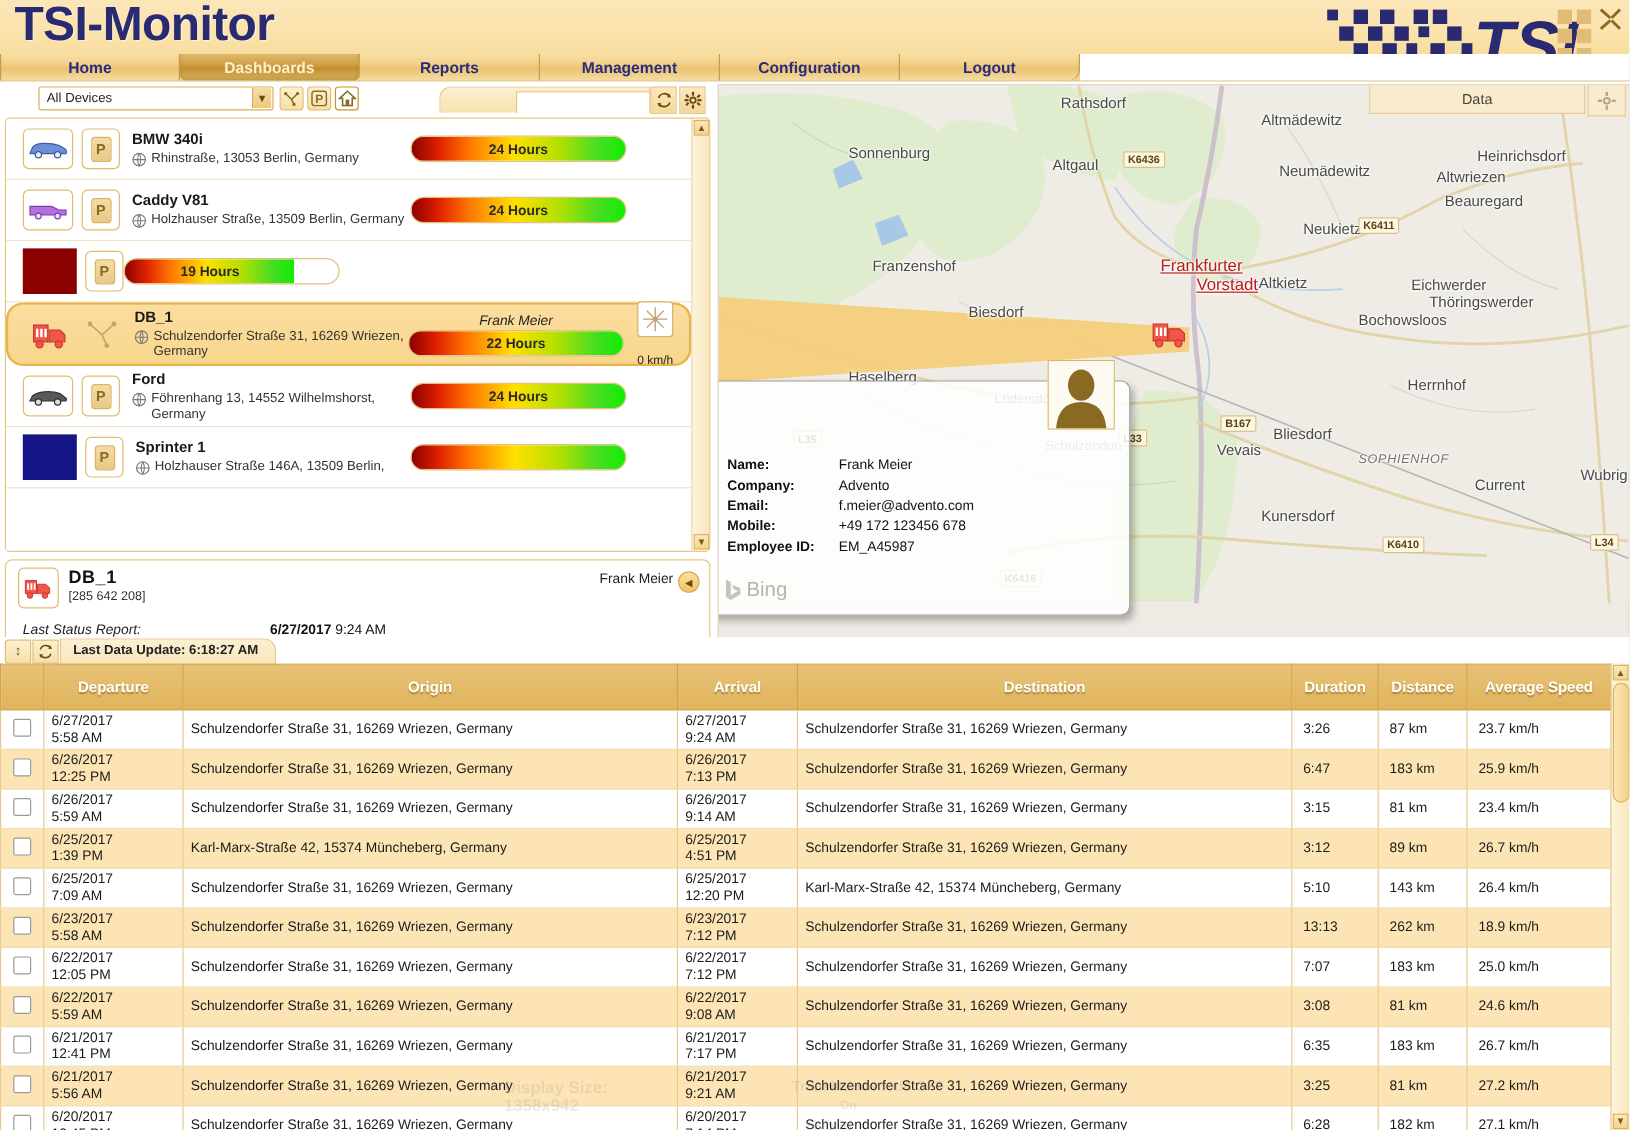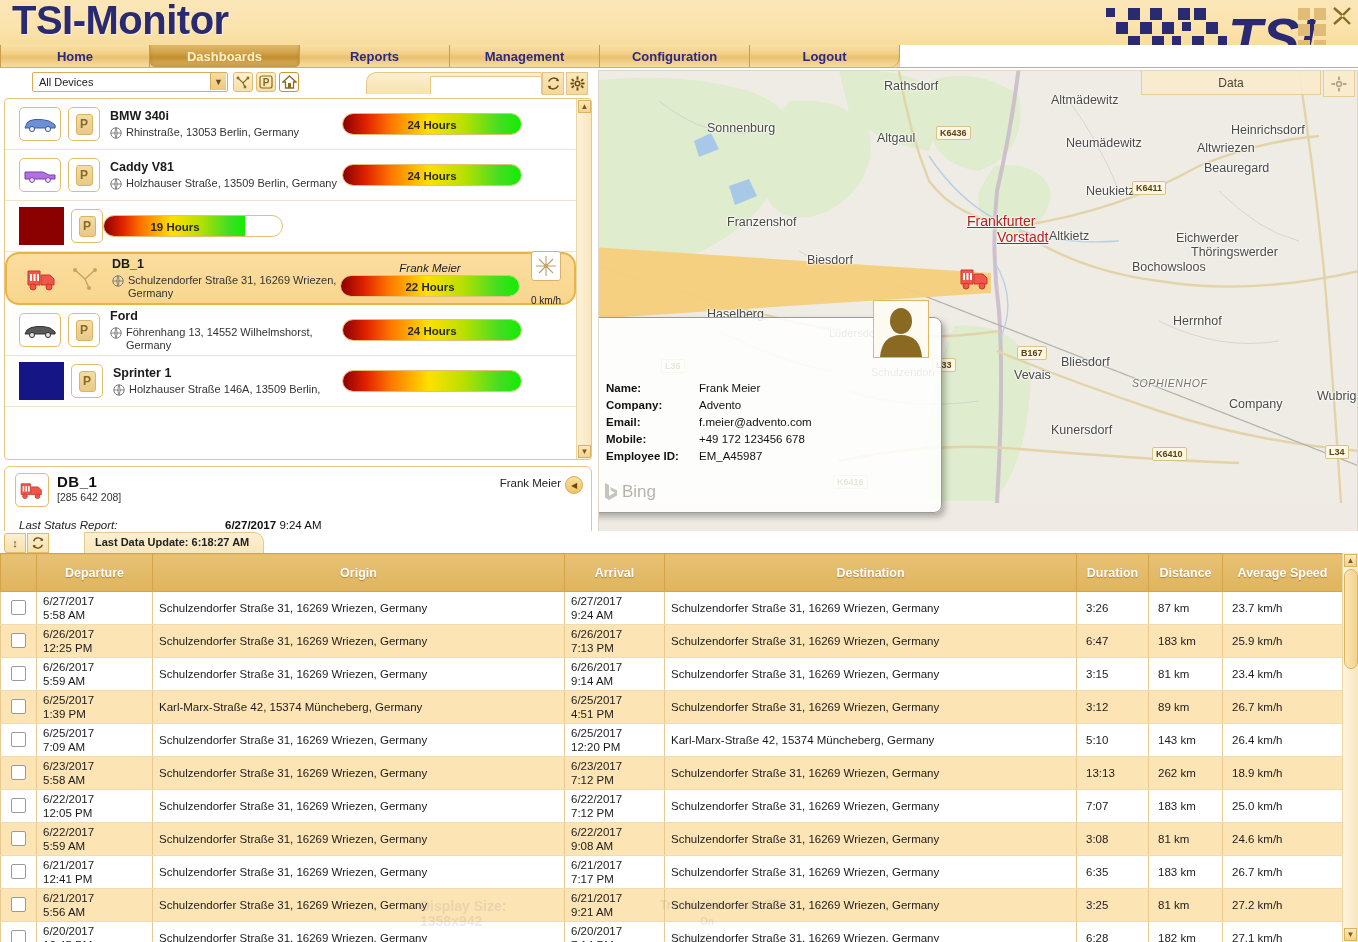--- a/index.html
+++ b/index.html
@@ -300,21 +300,21 @@
     border: 1px solid #e2bc6d; background: linear-gradient(to bottom,#fcf0d2,#f6e0ac);
     display:flex;align-items:center;justify-content:center; cursor:pointer; font-size: 11px; color:#6b4b10;
   }
   .tt-btn.a { left: 4px; border-radius: 3px 0 0 3px;}
   .tt-btn.b { left: 27px; }
   .tt-pill {
     position: absolute; left: 50px; top: 1px; height: 32px;
     padding: 0 14px 0 10px;
     background: linear-gradient(to bottom,#fcf0d2,#f7e2b2);
     border: 1px solid #e6c98f; border-radius: 0 10px 10px 0;
-    font-size: 11px; font-weight: bold; color: #222; line-height: 19px; margin-left: 34px;
+    font-size: 11px; font-weight: bold; color: #222; line-height: 19px;
   }
   .tbl-outer { position: absolute; left: 0; top: 22px; right: 0; bottom: 0; }
   .tbl-scrollbar {
     position: absolute; right: 0; top: 0; width: 16px; bottom: 0;
     background: linear-gradient(to right,#fdf4de,#f8e7bb); border-left: 1px solid #ecd6a4;
   }
   .tbl-thumb {
     position: absolute; left: 1px; top: 16px; width: 14px; height: 100px;
     background: linear-gradient(to right,#fbe6b2,#f2d28d); border: 1px solid #dcb45f; border-radius: 7px;
   }
@@ -770,21 +770,21 @@
       <div class="map-label" style="left:577px;top:160px;">Eichwerder</div>
       <div class="map-label" style="left:592px;top:174px;">Thöringswerder</div>
       <div class="map-label" style="left:208px;top:182px;">Biesdorf</div>
       <div class="map-label" style="left:533px;top:189px;">Bochowsloos</div>
       <div class="map-label" style="left:108px;top:236px;">Haselberg</div>
       <div class="map-label sm" style="left:230px;top:256px;">Lüdersdorf</div>
       <div class="map-label" style="left:574px;top:243px;">Herrnhof</div>
       <div class="map-label" style="left:462px;top:284px;">Bliesdorf</div>
       <div class="map-label" style="left:415px;top:297px;">Vevais</div>
       <div class="map-label it" style="left:533px;top:306px;">SOPHIENHOF</div>
-      <div class="map-label" style="left:630px;top:326px;">Company</div>
+      <div class="map-label" style="left:630px;top:326px;">Current</div>
       <div class="map-label" style="left:718px;top:318px;">Wubrigsberg</div>
       <div class="map-label sm" style="left:272px;top:295px;">Schulzendorf</div>
       <div class="map-label" style="left:452px;top:352px;">Kunersdorf</div>
 
       <div class="road-shield" style="left:337px;top:55px;">K6436</div>
       <div class="road-shield" style="left:533px;top:110px;">K6411</div>
       <div class="road-shield" style="left:418px;top:275px;">B167</div>
       <div class="road-shield" style="left:62px;top:288px;">L35</div>
       <div class="road-shield" style="left:333px;top:287px;">L33</div>
       <div class="road-shield" style="left:234px;top:404px;">K6416</div>

